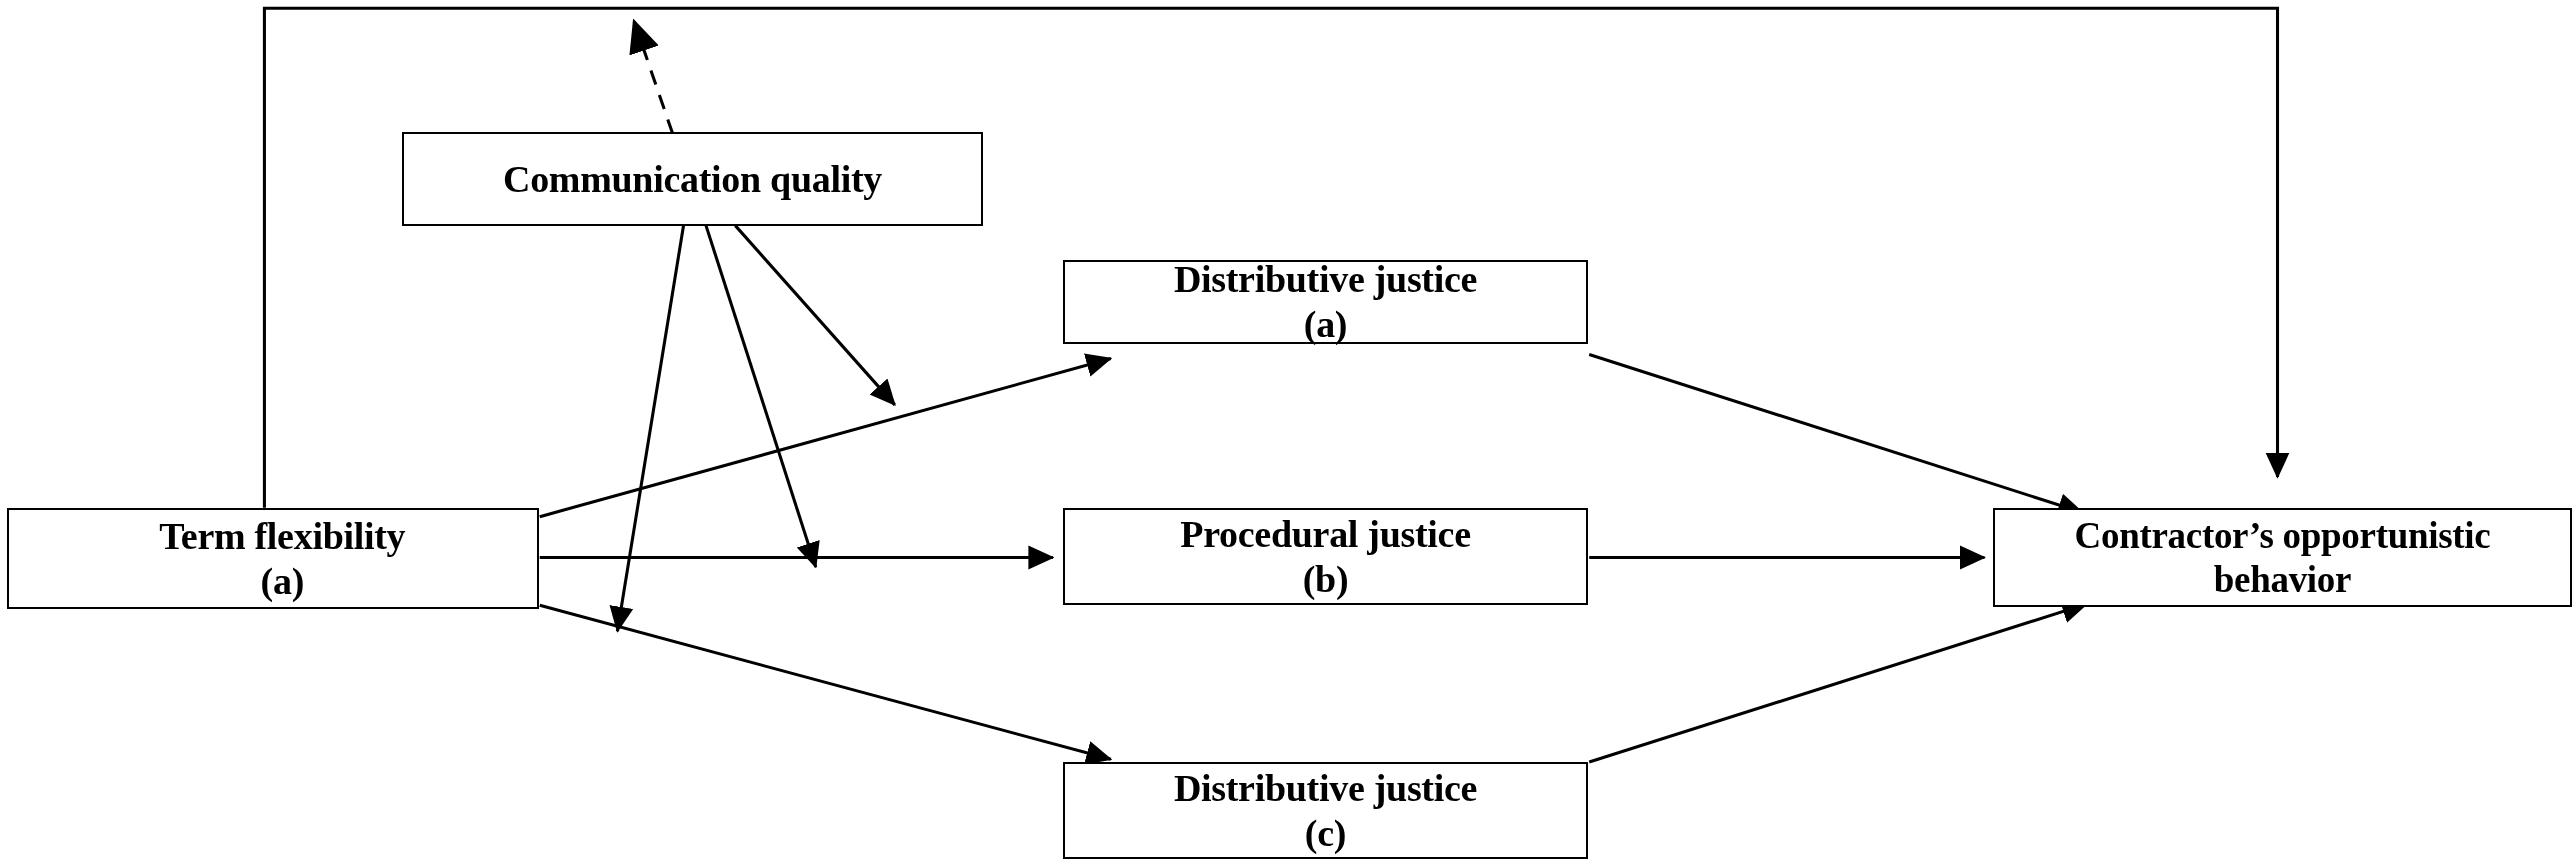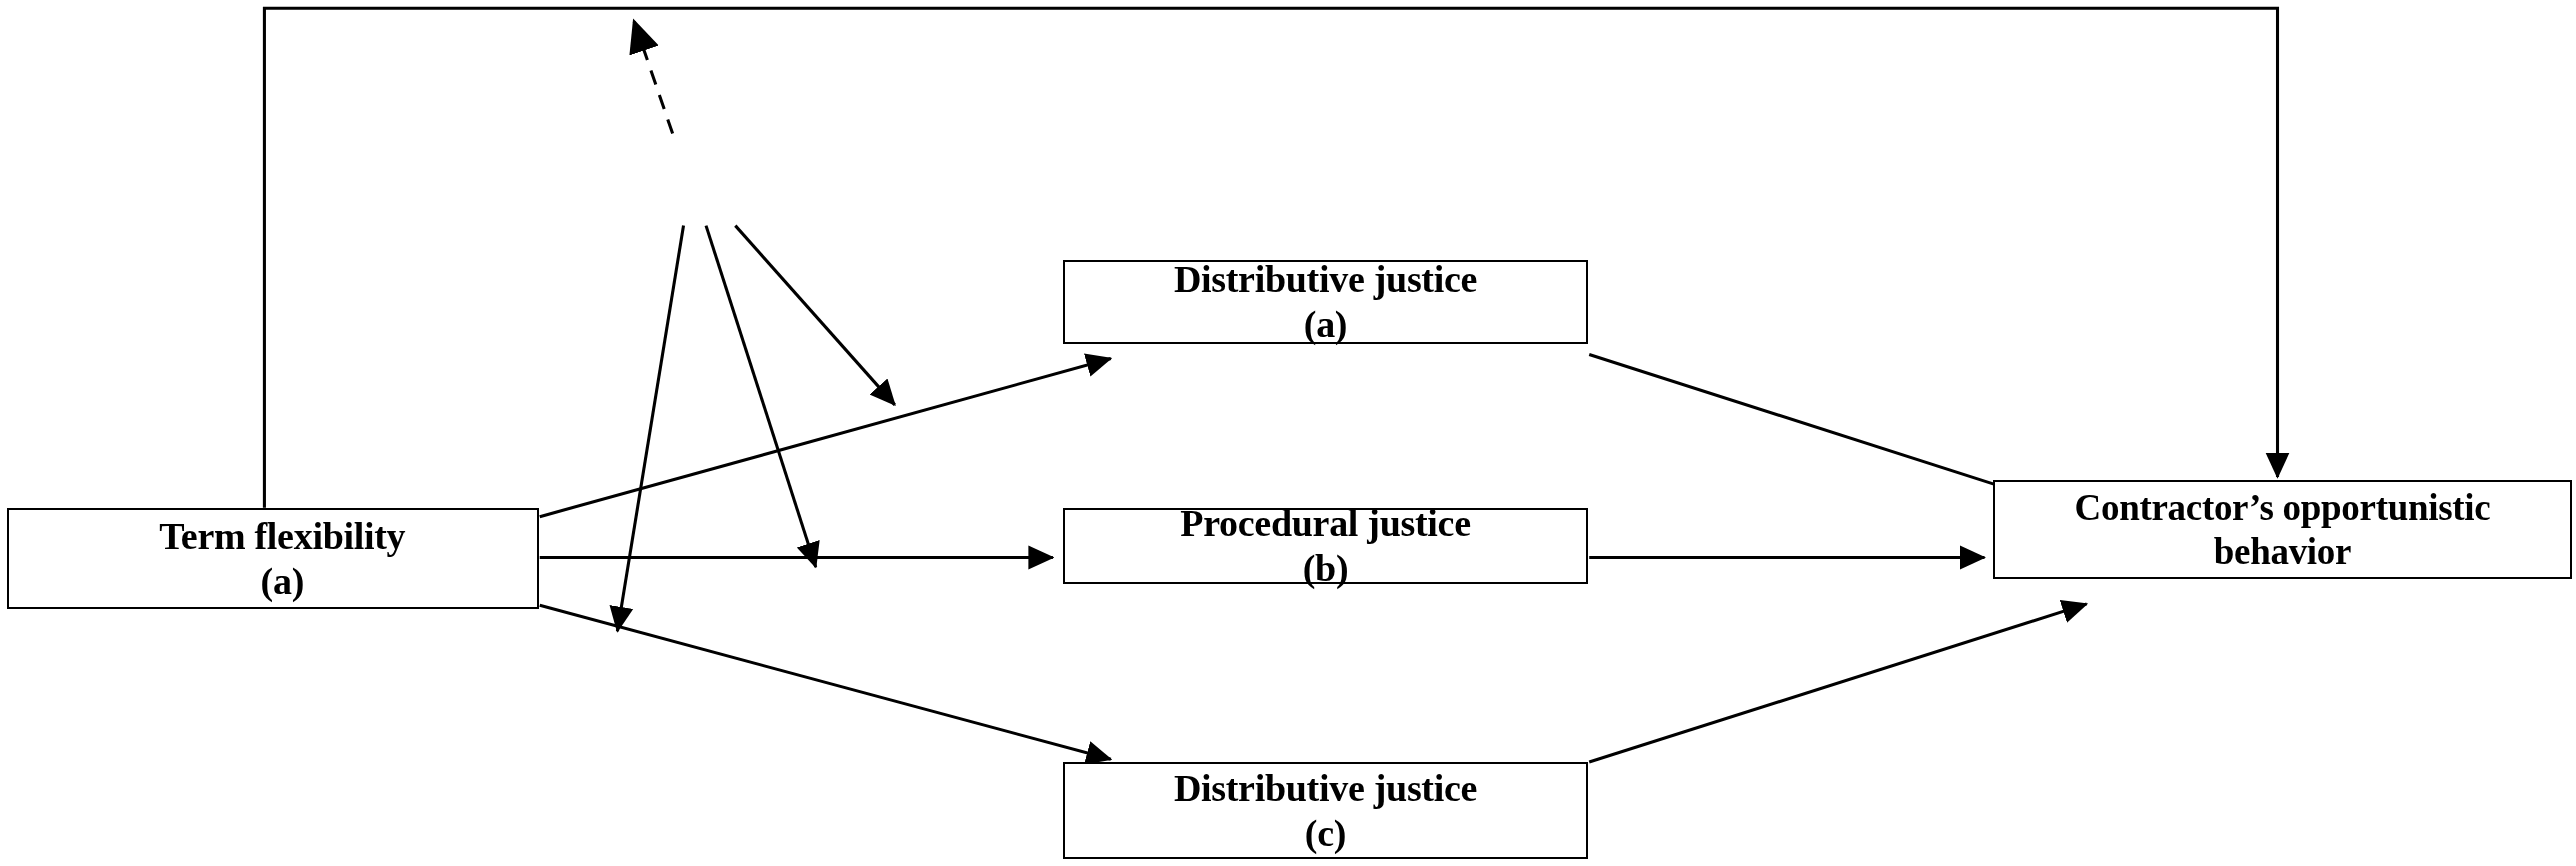--- a/index.html
+++ b/index.html
@@ -105,40 +105,43 @@
     <g>
       <line x1="1036" y1="331" x2="1197" y2="832" stroke="#000000" stroke-width="4.5" marker-end="url(#arrowFilled)"></line>
     </g>
 
     <g>
       <line x1="1003" y1="331" x2="906" y2="926" stroke="#000000" stroke-width="4.5" marker-end="url(#arrowFilled)"></line>
     </g>
 
   </svg>
 
+  <div class="node-box f56" style="left:402px; top:132px; width:581px; height:94px;">
+    <span class="node-title">Communication quality</span>
+  </div>
 
   <div class="node-box f56" style="left:6.8px; top:508px; width:532px; height:101px;padding-left:19px;">
     <span class="node-title">Term flexibility</span>
     <span class="node-sub">(a)</span>
   </div>
 
   <div class="node-box f56" style="left:1063px; top:260px; width:525px; height:84px;">
     <span class="node-title">Distributive justice</span>
     <span class="node-sub">(a)</span>
   </div>
 
-  <div class="node-box f56" style="left:1063px; top:508px; width:525px; height:76px;">
+  <div class="node-box f56" style="left:1063px; top:508px; width:525px; height:97px;">
     <span class="node-title">Procedural justice</span>
     <span class="node-sub">(b)</span>
   </div>
 
   <div class="node-box f56" style="left:1063px; top:762px; width:525px; height:97px;">
     <span class="node-title">Distributive justice</span>
     <span class="node-sub">(c)</span>
   </div>
 
-  <div class="node-box f54" style="left:1993px; top:480px; width:579px; height:99px;">
+  <div class="node-box f54" style="left:1993px; top:508px; width:579px; height:99px;">
     <span class="node-title">Contractor’s opportunistic</span>
     <span class="node-sub">behavior</span>
   </div>
 
 </div>
 
 
 </body></html>

